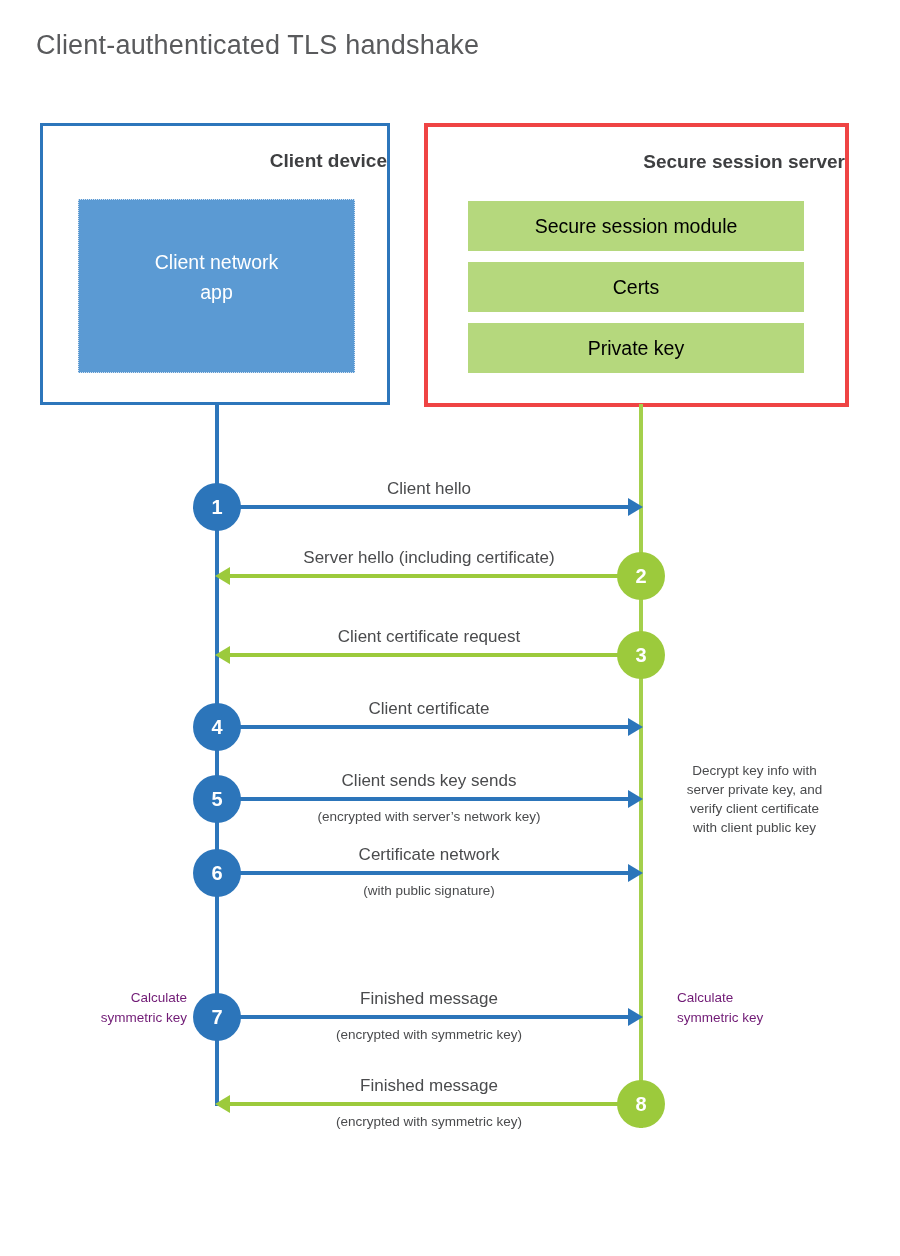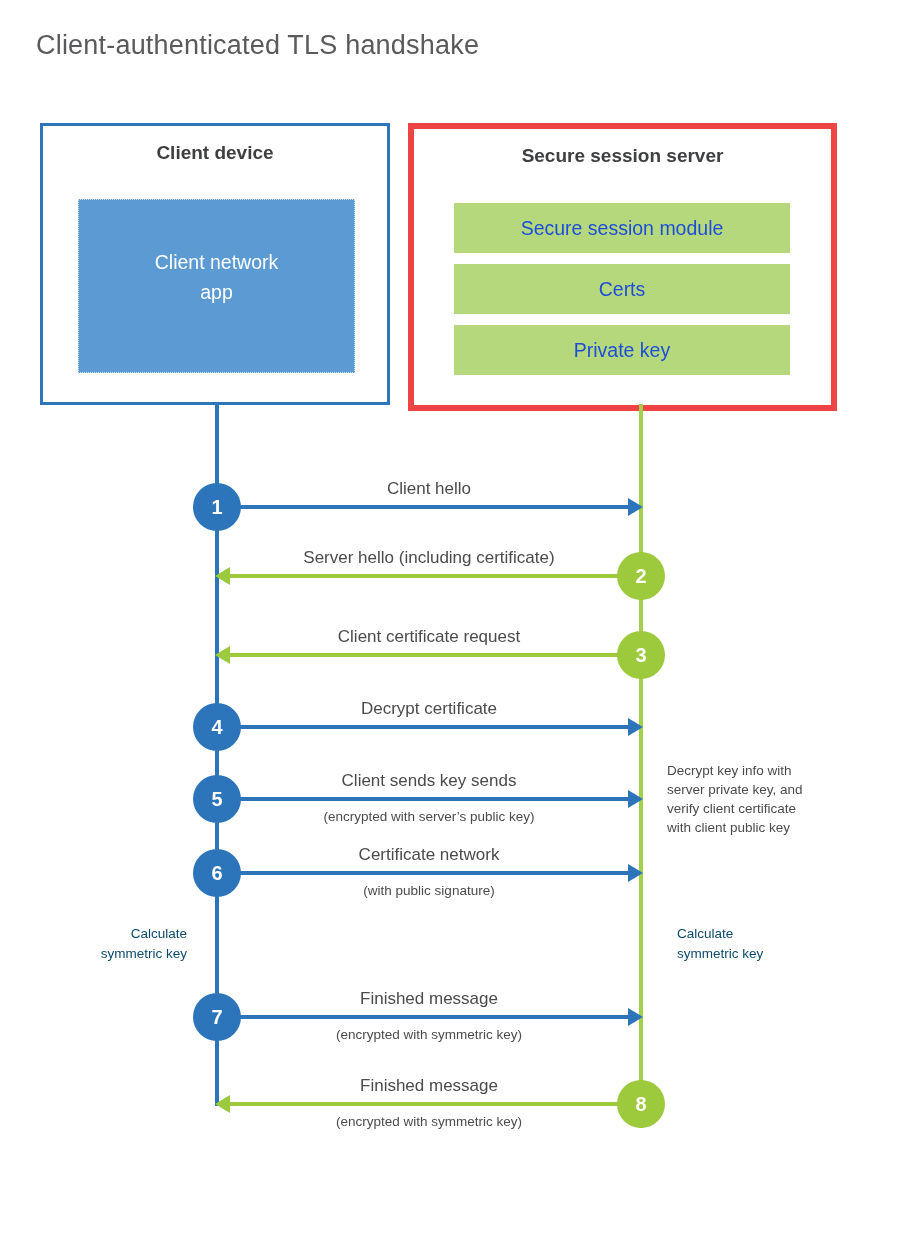--- a/index.html
+++ b/index.html
@@ -7,35 +7,35 @@
     position:relative;width:900px;height:1256px;background:#ffffff;
     font-family:"Liberation Sans","DejaVu Sans",sans-serif;overflow:hidden;
   }
   .title{
     position:absolute;left:36px;top:30px;font-size:27px;font-weight:300;
     color:#595a5c;letter-spacing:.2px;text-align:right;
   }
   
   .entity{position:absolute;top:123px;height:276px;background:#fff;}
   .entity.client{left:40px;width:344px;border:3px solid #2d76bb;}
-  .entity.server{left:408px;width:417px;border:6px solid #ef4444;}
+  .entity.server{left:424px;width:417px;border:4px solid #ef4444;}
   .entity-title{
-    margin-top:16px;text-align:center;font-size:19px;font-weight:bold;color:#3e3f41;
+    margin-top:24px;text-align:right;font-size:19px;font-weight:bold;color:#3e3f41;
   }
   .app-rect{
     position:absolute;left:35px;top:73px;width:277px;height:174px;
     background:#5b9ad3;border:1px dotted #d4e4f4;box-sizing:border-box;
     display:flex;align-items:center;justify-content:center;
     color:#fff;font-size:19.5px;text-align:center;line-height:1.55;
     white-space:pre-line;padding-bottom:18px;
   }
   .bar{
     position:absolute;left:40px;width:336px;height:50px;background:#b5d87d;
     display:flex;align-items:center;justify-content:center;
-    color:#1d4ed8;font-size:19.5px;
+    color:#000000;font-size:19.5px;
   }
   .bar.b1{top:74px;} .bar.b2{top:135px;} .bar.b3{top:196px;}
   
   .lifeline{position:absolute;width:4px;z-index:0;}
   .lifeline.blue{left:215px;top:404px;height:702px;background:#2d76bb;}
   .lifeline.green{left:639px;top:404px;height:724px;background:#a4d04c;}
   
   .step{position:absolute;left:217px;width:424px;height:0;}
   .s1{top:507px;} .s2{top:576px;} .s3{top:655px;} .s4{top:727px;}
   .s5{top:799px;} .s6{top:873px;} .s7{top:1017px;} .s8{top:1104px;}
@@ -61,25 +61,25 @@
   .badge{
     position:absolute;top:-24px;width:48px;height:48px;border-radius:50%;
     display:flex;align-items:center;justify-content:center;
     color:#fff;font-size:20px;font-weight:bold;z-index:2;
   }
   .badge-left{left:-24px;} .badge-right{right:-24px;}
   .c-blue .badge{background:#2c75ba;} .c-green .badge{background:#9cca3c;}
   
   .note{
     position:absolute;left:667px;top:762px;width:175px;
-    font-size:13.5px;line-height:1.4;color:#4a4b4d;white-space:pre-line;
+    font-size:13.5px;line-height:1.4;color:#4a4b4d;white-space:pre-line;text-align:center;
   }
   .calc{
-    position:absolute;top:924px;font-size:13.5px;line-height:1.5;
-    color:#0c4a6e;white-space:pre-line;
+    position:absolute;top:988px;font-size:13.5px;line-height:1.5;
+    color:#701a75;white-space:pre-line;
   }
   .calc.left{left:40px;width:147px;text-align:right;}
   .calc.right{left:677px;width:140px;text-align:left;}
 </style>
 </head>
 <body>
 
 <div id="page">
 
   <div class="title">Client-authenticated TLS handshake</div>
@@ -118,32 +118,32 @@
 
   <div class="step s3 dir-left c-green">
     <div class="msg-label">Client certificate request</div>
     <div class="shaft"></div>
     <div class="head"></div>
     <div class="msg-sub"></div>
     <div class="badge badge-right">3</div>
   </div>
 
   <div class="step s4 dir-right c-blue">
-    <div class="msg-label">Decrypt certificate</div>
+    <div class="msg-label">Client certificate</div>
     <div class="shaft"></div>
     <div class="head"></div>
     <div class="msg-sub"></div>
     <div class="badge badge-left">4</div>
   </div>
 
   <div class="step s5 dir-right c-blue">
     <div class="msg-label">Client sends key sends</div>
     <div class="shaft"></div>
     <div class="head"></div>
-    <div class="msg-sub">(encrypted with server’s public key)</div>
+    <div class="msg-sub">(encrypted with server’s network key)</div>
     <div class="badge badge-left">5</div>
   </div>
 
   <div class="step s6 dir-right c-blue">
     <div class="msg-label">Certificate network</div>
     <div class="shaft"></div>
     <div class="head"></div>
     <div class="msg-sub">(with public signature)</div>
     <div class="badge badge-left">6</div>
   </div>

